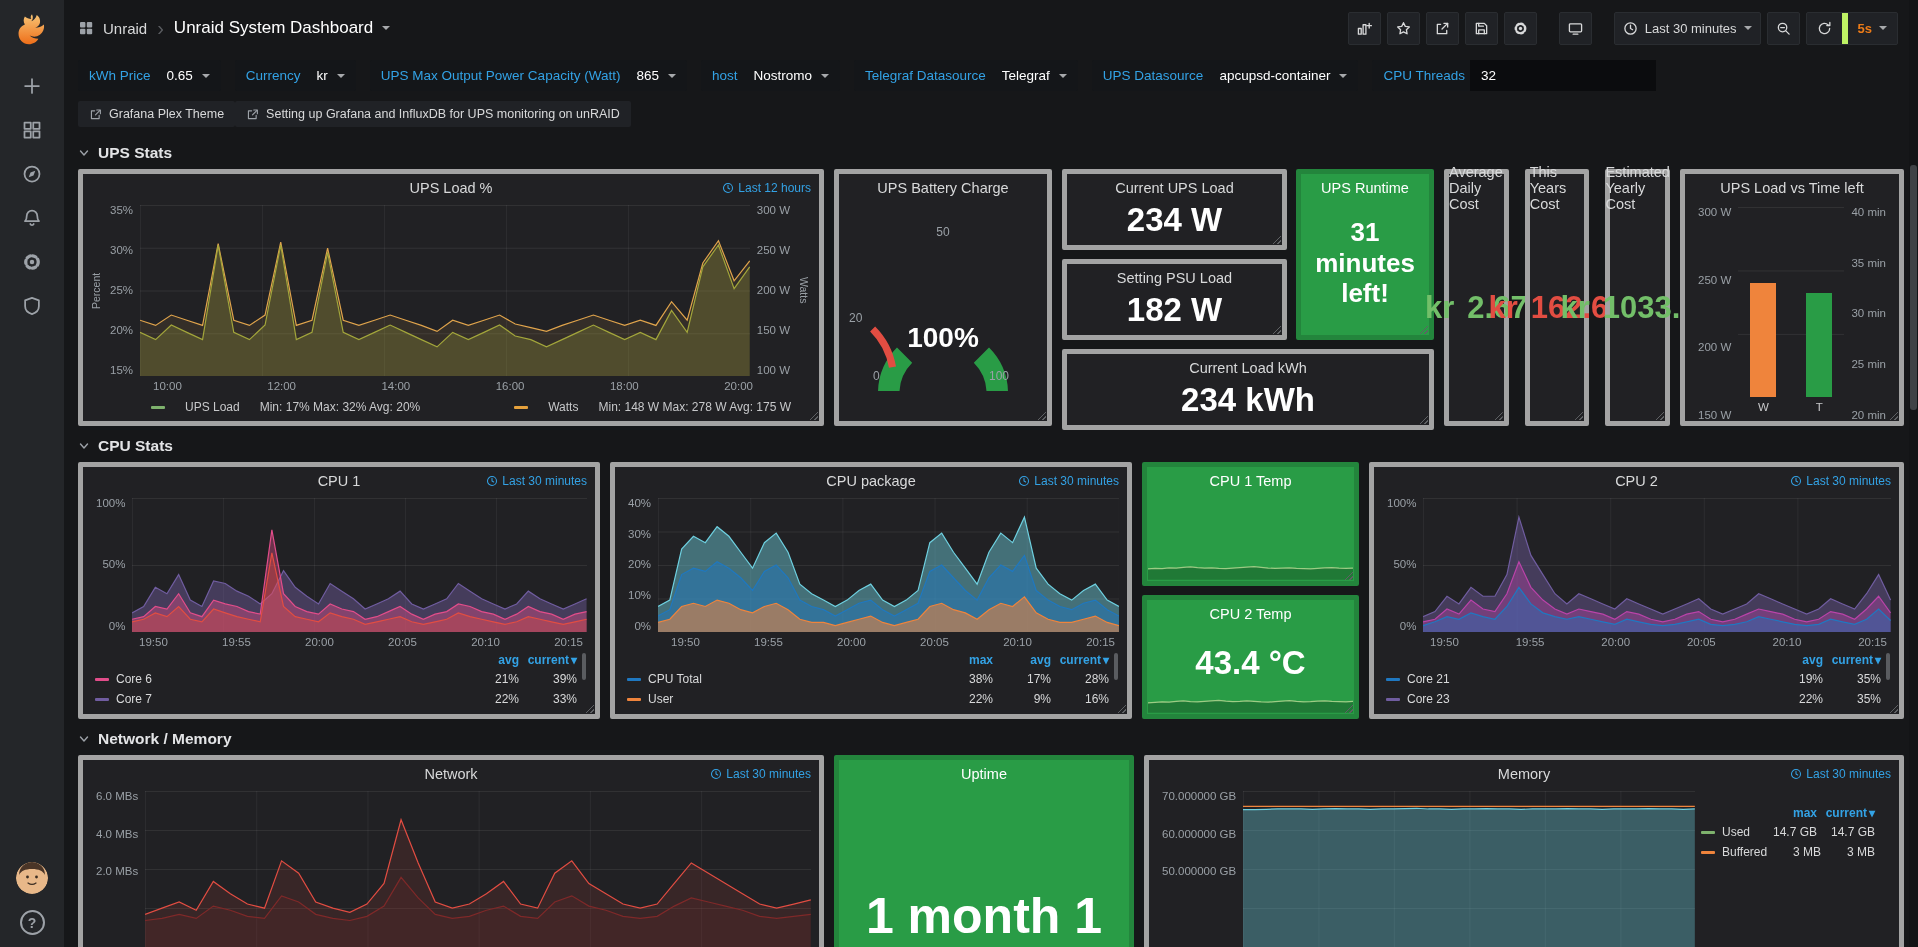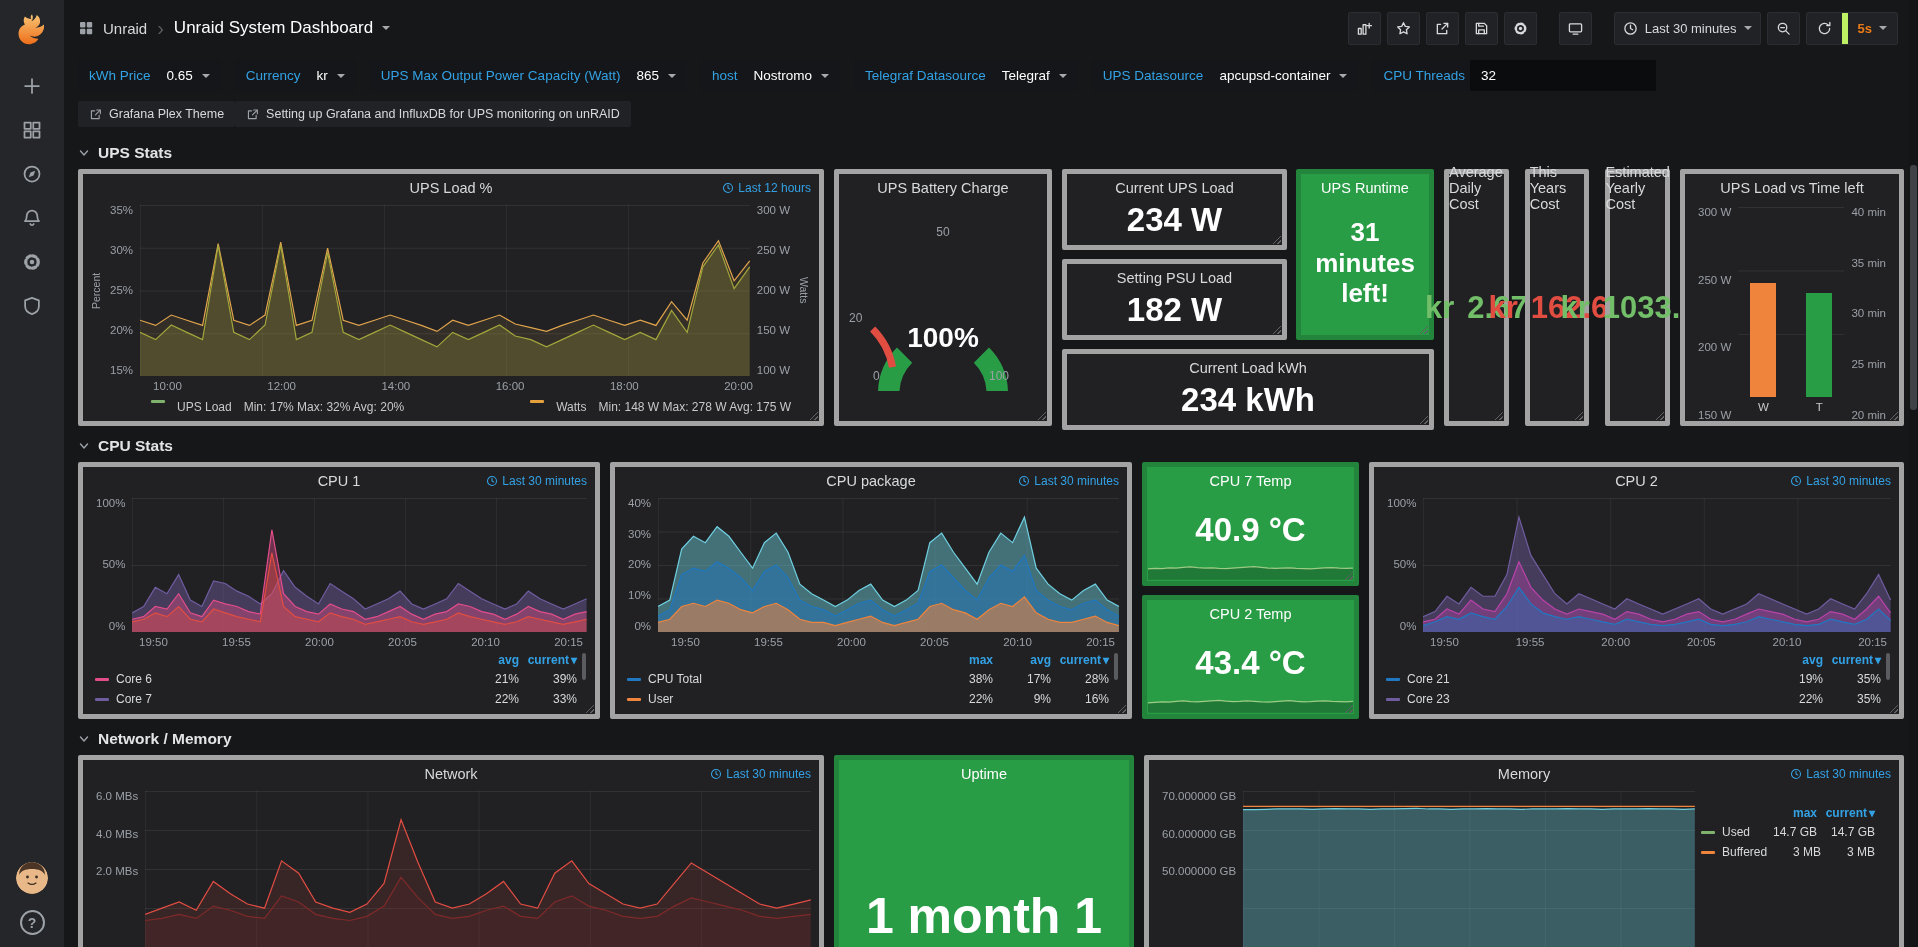--- a/index.html
+++ b/index.html
@@ -92,21 +92,21 @@
         linear-gradient(90deg,rgba(255,255,255,0.05) 1px,transparent 1px)}
   .plot svg{position:absolute;inset:0;width:100%;height:100%;display:block}
   .grid-5x6{background-size:100% 25%,20% 100%}
   .grid-3x6{background-size:100% 50%,20% 100%}
   .grid-net{background-size:100% 39px,16.7% 100%}
   .xticks{display:flex;justify-content:space-between;font-size:11.5px;color:#9aa0a6;flex-shrink:0;padding-top:4px}
   .xt-ups{margin:0 66px 4px 70px}
   .xt-cpu{margin:0 12px 2px 56px}
 
   .legend-line{display:flex;justify-content:space-between;padding:4px 28px 7px 68px;font-size:12px;color:#c7c8ca}
-  .legend-item{display:flex;gap:12px;white-space:nowrap}
+  .legend-item{display:flex;align-items:center;gap:20px;white-space:nowrap}
   .dash{width:14px;height:3px;border-radius:1px;flex-shrink:0}
   .legend-name{cursor:pointer}
 
   .legend-table{padding:0 18px 5px 12px;font-size:12px;position:relative;flex-shrink:0}
   .lt-head{display:flex;justify-content:flex-end;color:#33a2e5;font-weight:700;height:19px;align-items:center}
   .lt-col{width:58px;text-align:right}
   .lt-row{display:flex;align-items:center;height:20px}
   .lt-name{flex:1;display:flex;align-items:center;gap:7px;cursor:pointer;color:#d8d9da}
   .sort::after{content:"▾";margin-left:2px}
   .legend-scrollbar{position:absolute;right:9px;top:3px;width:4px;height:27px;border-radius:2px;background:#5a5c60;cursor:pointer}
@@ -694,22 +694,21 @@
               <span class="lt-col">9%</span>
               <span class="lt-col">16%</span>
             </div>
             <div class="legend-scrollbar"></div>
           </div>
           <div class="resize-handle"></div>
         </div>
 
         <div class="col-temps">
           <div class="panel green-panel temp-panel">
-            <div class="panel-title">CPU 7 Temp</div>
-            <div class="temp-value">40.9 °C</div>
+            <div class="panel-title">CPU 1 Temp</div>
             <div class="sparkline">
                 <svg viewBox="0 0 100 100" preserveAspectRatio="none">
                   <polygon points="0,100 0.00,72.00 3.45,70.67 6.90,71.33 10.34,69.33 13.79,70.00 17.24,68.00 20.69,66.67 24.14,68.67 27.59,70.00 31.03,69.33 34.48,70.67 37.93,71.33 41.38,70.00 44.83,68.67 48.28,67.33 51.72,66.00 55.17,68.00 58.62,70.00 62.07,70.67 65.52,70.00 68.97,69.33 72.41,70.67 75.86,71.33 79.31,72.00 82.76,70.67 86.21,69.33 89.66,68.67 93.10,70.00 96.55,70.67 100.00,70.00 100,100" fill="rgba(0,0,0,0.22)"></polygon>
                   <polyline points="0.00,72.00 3.45,70.67 6.90,71.33 10.34,69.33 13.79,70.00 17.24,68.00 20.69,66.67 24.14,68.67 27.59,70.00 31.03,69.33 34.48,70.67 37.93,71.33 41.38,70.00 44.83,68.67 48.28,67.33 51.72,66.00 55.17,68.00 58.62,70.00 62.07,70.67 65.52,70.00 68.97,69.33 72.41,70.67 75.86,71.33 79.31,72.00 82.76,70.67 86.21,69.33 89.66,68.67 93.10,70.00 96.55,70.67 100.00,70.00" fill="none" stroke="rgba(255,255,190,0.55)" stroke-width="1.2" vector-effect="non-scaling-stroke"></polyline>
                 </svg>
               </div>
             <div class="resize-handle"></div>
           </div>
           <div class="panel green-panel temp-panel">
             <div class="panel-title">CPU 2 Temp</div>

